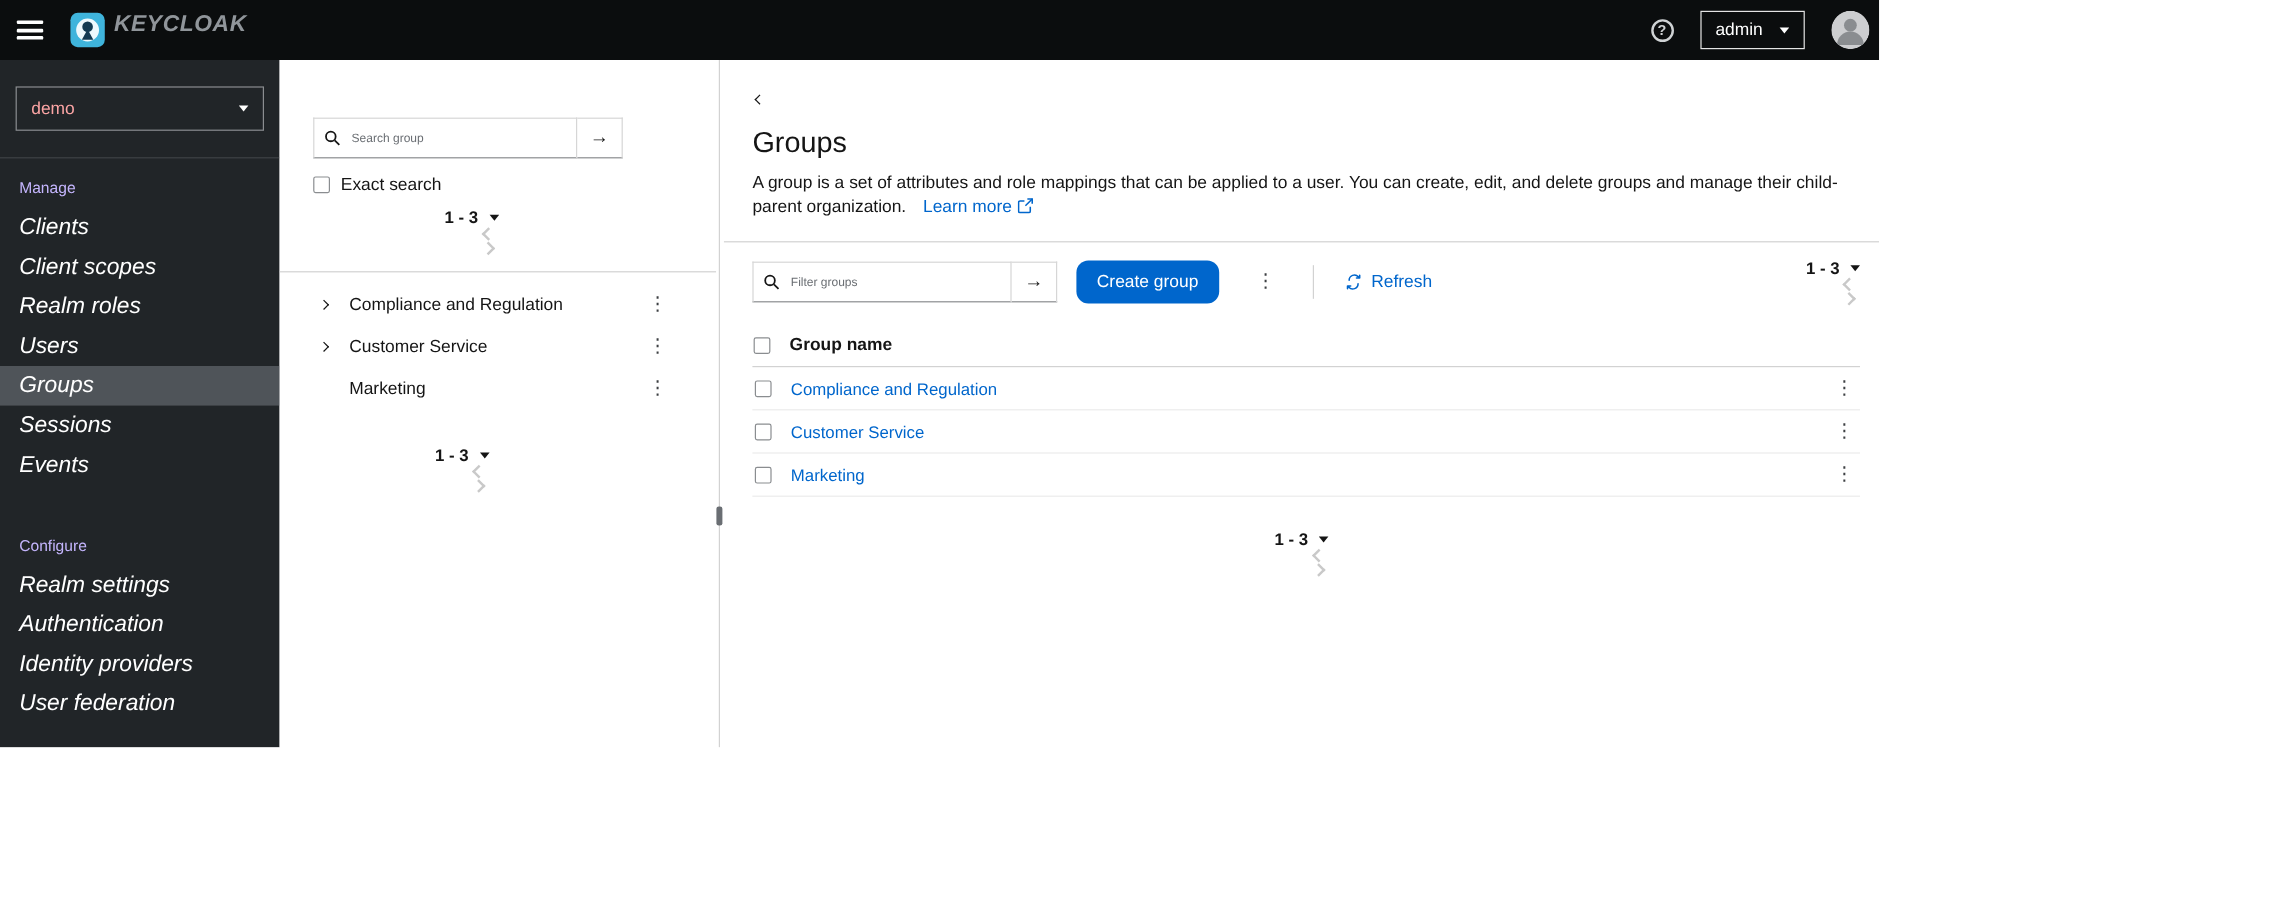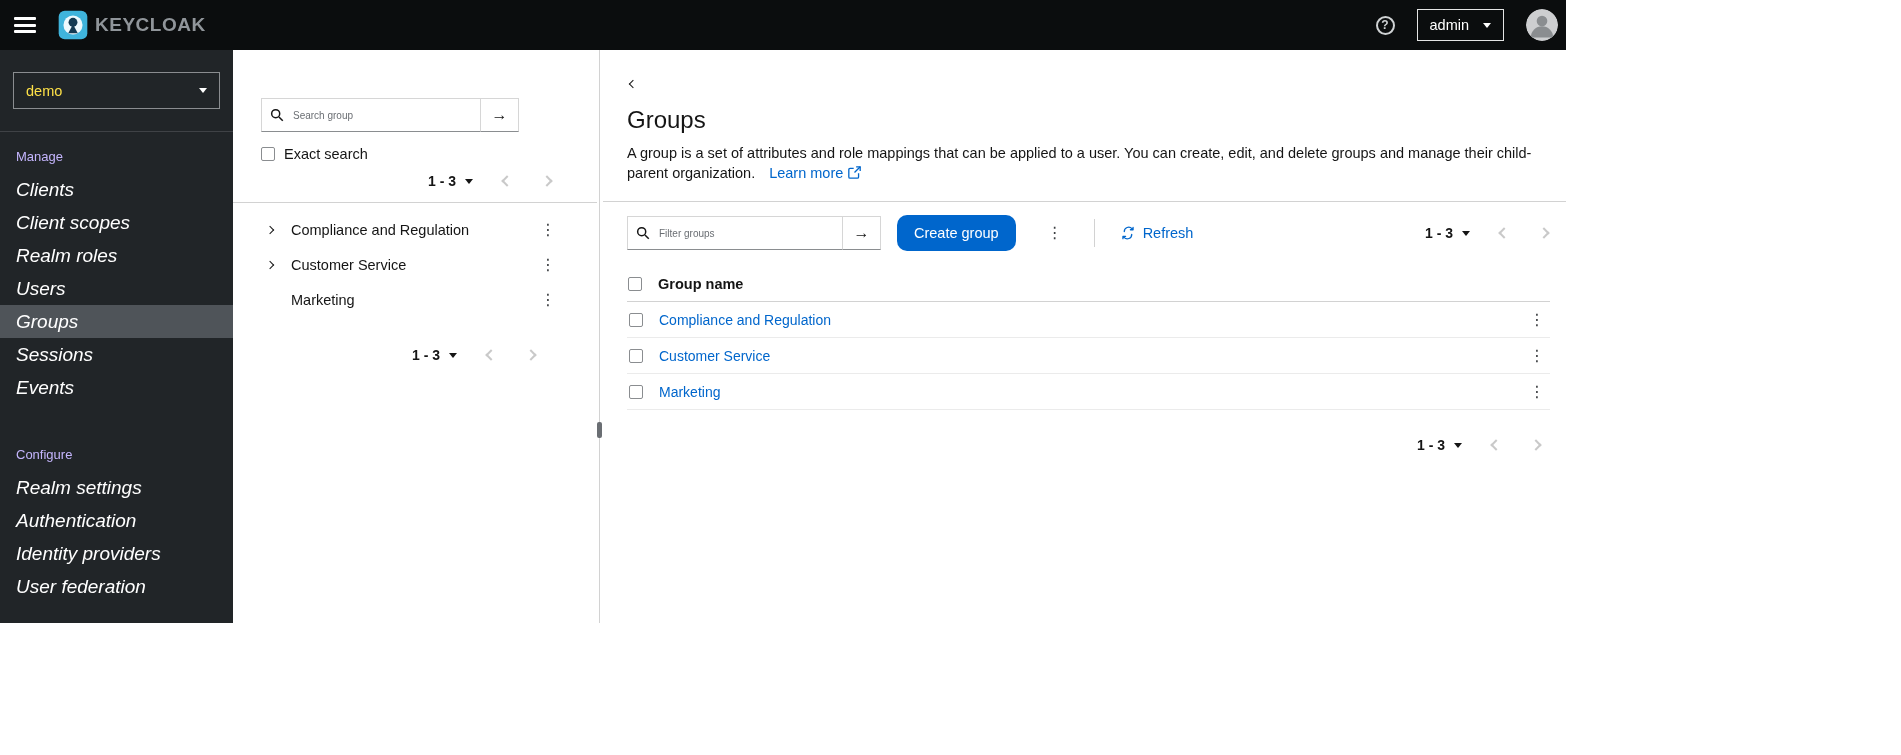--- a/index.html
+++ b/index.html
@@ -5,51 +5,51 @@
   * { margin:0; padding:0; box-sizing:border-box; }
   html,body { width:1901px; height:755px; }
   body { background:#ffffff; font-family:"Liberation Sans","DejaVu Sans",sans-serif; font-size:14.5px; color:#151515; overflow:hidden; }
 
   .app { width:1566px; height:623px; display:flex; flex-direction:column; overflow:hidden; background:#fff; }
 
   
   .topbar { height:50px; flex:0 0 50px; background:#0b0d0e; display:flex; align-items:center; padding:0 8px 0 14px; }
   .hamburger { width:22px; height:16px; display:flex; flex-direction:column; justify-content:space-between; background:none; border:none; cursor:pointer; margin-right:22px; }
   .hamburger i { display:block; height:3px; background:#fff; border-radius:1px; }
-  .brand { display:flex; align-items:center; gap:7px; cursor:pointer; }
+  .brand { display:flex; align-items:flex-start; gap:7px; cursor:pointer;font-style:italic; }
   .brand-text { font-size:19px; font-weight:700; letter-spacing:.5px; color:#90959a; }
   .topbar-right { margin-left:auto; display:flex; align-items:center; gap:22px; }
   .help-btn { width:19px; height:19px; border:2px solid #cfd2d4; border-radius:50%; background:none; color:#cfd2d4; font-size:12px; font-weight:700; display:flex; align-items:center; justify-content:center; cursor:pointer; }
   .user-menu { display:flex; align-items:center; gap:14px; border:1px solid #e4e4e4; padding:7px 12px; color:#fff; cursor:pointer; background:none; font-size:14.5px; font-family:inherit; }
   .avatar { width:32px; height:32px; border-radius:50%; overflow:hidden; cursor:pointer; border:none; background:none; padding:0; }
 
   .body-row { flex:1; display:flex; overflow:hidden; }
 
   
   .sidebar { width:233px; flex:0 0 233px; background:#212528; color:#fff; overflow:hidden; }
   .realm-area { padding:22px 13px; border-bottom:1px solid #3f4246; }
-  .realm-select { height:37px; width:100%; border:1px solid #8a8d90; display:flex; align-items:center; justify-content:space-between; padding:0 12px; cursor:pointer; color:#fde047; background:none; font-size:14.5px; font-family:inherit; }
+  .realm-select { height:37px; width:100%; border:1px solid #8a8d90; display:flex; align-items:center; justify-content:space-between; padding:0 12px; cursor:pointer; color:#fca5a5; background:none; font-size:14.5px; font-family:inherit; }
   .nav-section-title { padding:17px 16px 9px; font-size:13px; color:#c4b5fd; }
   .nav-item { padding:8px 16px; font-size:19px; color:#fff; cursor:pointer; line-height:17px;font-style:italic; }
   .nav-item.selected { background:#4f5459; }
   .nav-section.configure { margin-top:26px; }
 
   
   .tree-panel { width:364px; flex:0 0 364px; background:#fff; padding-top:48px; overflow:hidden; }
   .search-group { display:flex; align-items:stretch; }
   .search-wrap { position:relative; }
   .search-wrap input { height:34px; border:1px solid #d6d6d6; border-bottom-color:#8a8d90; padding:0 8px 0 31px; font-size:10px; font-family:inherit; color:#151515; outline:none; background:#fff; }
   .search-wrap input::placeholder { color:#6a6e73; }
   .search-icon { position:absolute; left:9px; top:10px; line-height:0; }
   .arrow-btn { width:38px; height:34px; background:#fff; border:1px solid #d6d6d6; border-bottom-color:#8a8d90; border-left:none; font-size:16px; color:#151515; cursor:pointer; font-family:inherit; }
   .tree-search-row { margin-left:28px; }
   .tree-search-row input { width:220px; }
   .tree-exact { margin:14px 0 0 28px; display:flex; align-items:center; gap:9px; cursor:pointer; }
   .checkbox { width:14px; height:14px; border:1px solid #8a8d90; border-radius:2px; background:#fff; display:inline-block; flex:0 0 14px; cursor:pointer; }
-  .pagination { display:flex; align-items:center; justify-content:flex-end; }
+  .pagination { display:flex; align-items:center; justify-content:flex-end;flex-direction:column; }
   .pag-menu { display:flex; align-items:center; background:none; border:none; cursor:pointer; font-family:inherit; }
   .pag-range { font-weight:700; font-size:14px; color:#151515; }
   .caret { width:0; height:0; border-left:4px solid transparent; border-right:4px solid transparent; border-top:5px solid #151515; display:inline-block; margin-left:9px; }
   .caret.white { border-top-color:#fff; margin-left:0; }
   .pag-nav { background:none; border:none; color:#c9c9c9; margin-left:28px; display:flex; padding:2px; cursor:default; }
   .chev { width:8px; height:8px; border-right:2px solid currentColor; border-bottom:2px solid currentColor; display:inline-block; }
   .chev.right { transform:rotate(-45deg); }
   .chev.left  { transform:rotate(135deg); }
   .chev.sm { width:6px; height:6px; border-width:1.5px; }
   .tree-pag-top { margin-top:11px; padding-right:44px; }

